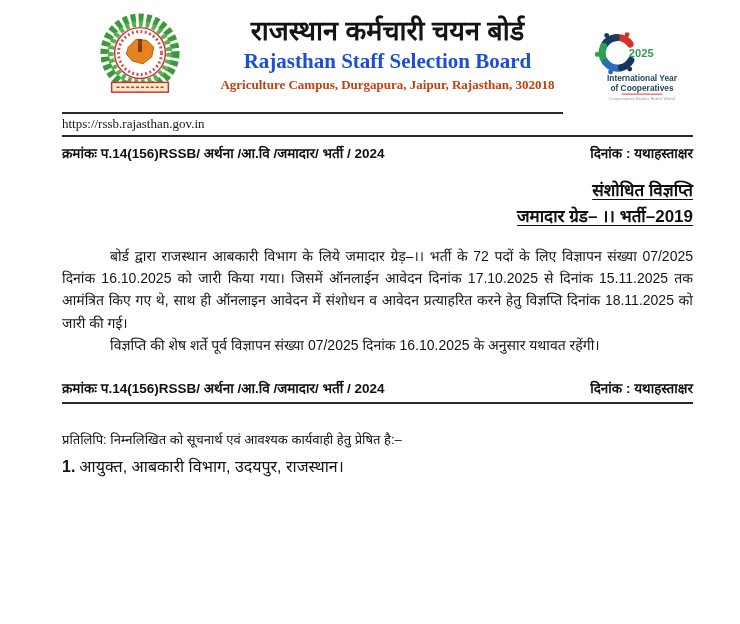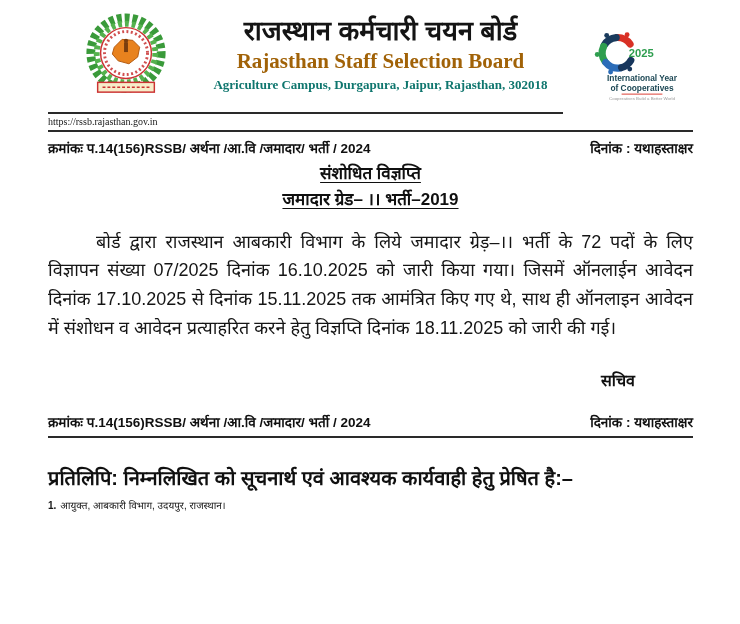--- a/index.html
+++ b/index.html
@@ -1,51 +1,51 @@
 <!DOCTYPE html>
 <html><head>
 <meta charset="utf-8">
 <style>
   html,body{margin:0;padding:0;}
   body{
     width:740px;height:624px;background:#ffffff;overflow:hidden;
     font-family:"Liberation Sans","DejaVu Sans",sans-serif;
     color:#171717;
   }
-  .page{box-sizing:border-box;width:740px;height:624px;padding:12px 47px 0 48px;position:relative;}
+  .page{box-sizing:border-box;width:740px;height:624px;padding:12px 47px 0 62px;position:relative;}
 
   
   .header{display:flex;align-items:flex-start;}
   .emblem-wrap{width:88px;margin-left:34px;flex:0 0 auto;}
   .head-center{flex:1;text-align:center;padding-top:4px;}
   .title-hindi{font-size:27px;font-weight:bold;line-height:1.15;color:#141414;}
-  .title-english{font-family:"Liberation Serif","DejaVu Serif",serif;font-size:21px;font-weight:bold;margin-top:2px;color:#a16207;}
-  .address{font-family:"Liberation Serif","DejaVu Serif",serif;font-size:13px;font-weight:bold;margin-top:3px;color:#0f766e;}
+  .title-english{font-family:"Liberation Serif","DejaVu Serif",serif;font-size:21px;font-weight:bold;margin-top:2px;color:#1d4ed8;}
+  .address{font-family:"Liberation Serif","DejaVu Serif",serif;font-size:13px;font-weight:bold;margin-top:3px;color:#c2410c;}
   .iyc-wrap{width:102px;flex:0 0 auto;padding-top:10px;text-align:center;}
 
   .rule1{border:none;border-top:2px solid #2a2a2a;margin:4px 130px 0 0;}
-  .url-line{font-family:"Liberation Serif","DejaVu Serif",serif;font-size:10px;margin:2px 0 3px 0;color:#171717;}
+  .url-line{font-family:"Liberation Serif","DejaVu Serif",serif;font-size:13px;margin:2px 0 3px 0;color:#171717;}
   .rule2{border:none;border-top:2px solid #2a2a2a;margin:0;}
 
   
   .ref-row{display:flex;justify-content:space-between;font-weight:bold;font-size:13.5px;margin-top:7px;color:#101010;gap:24px;}
   .ref-row2{margin-top:22px;border-bottom:2px solid #2a2a2a;padding-bottom:5px;}
 
   
-  .notice-titles{text-align:center;margin-top:4px;font-weight:bold;font-size:17px;line-height:1.55;color:#101010;}
+  .notice-titles{text-align:right;margin-top:16px;font-weight:bold;font-size:17px;line-height:1.55;color:#101010;}
   .notice-titles .t{ text-decoration:underline; text-underline-offset:3px; }
   .body-text{margin-top:14px;}
-  .body-text p{margin:0;font-size:18px;line-height:1.6;text-align:justify;text-indent:48px;color:#151515;}
+  .body-text p{margin:0;font-size:14px;line-height:1.6;text-align:justify;text-indent:48px;color:#151515;}
   .sign{font-weight:bold;font-size:16px;text-align:right;color:#101010;}
   .sign1{margin-top:26px;padding-right:58px;}
 
   
   .copy{margin-top:26px;}
-  .copy-heading{font-weight:bold;font-size:20px;color:#101010;}
-  .copy-item{font-size:10px;margin-top:7px;color:#151515;}
+  .copy-heading{font-weight:normal;font-size:13px;color:#101010;}
+  .copy-item{font-size:16px;margin-top:7px;color:#151515;}
   .copy-item .num{font-weight:bold;margin-right:4px;}
 </style>
 </head>
 <body>
 
 <div class="page">
 
   <div class="header">
     <div class="emblem-wrap">
       <svg viewBox="0 0 90 88" width="88" height="86" aria-hidden="true">
@@ -107,23 +107,23 @@
     <span>दिनांक : यथाहस्ताक्षर</span>
   </div>
 
   <div class="notice-titles">
     <div class="t">संशोधित विज्ञप्ति</div>
     <div class="t">जमादार ग्रेड– ।। भर्ती–2019</div>
   </div>
 
   <div class="body-text">
     <p>बोर्ड द्वारा राजस्थान आबकारी विभाग के लिये जमादार ग्रेड़–।। भर्ती के 72 पदों के लिए विज्ञापन संख्या 07/2025 दिनांक 16.10.2025 को जारी किया गया। जिसमें ऑनलाईन आवेदन दिनांक 17.10.2025 से दिनांक 15.11.2025 तक आमंत्रित किए गए थे, साथ ही ऑनलाइन आवेदन में संशोधन व आवेदन प्रत्याहरित करने हेतु विज्ञप्ति दिनांक 18.11.2025 को जारी की गई।</p>
+    <p>विज्ञप्ति की शेष शर्ते पूर्व विज्ञापन संख्या 07/2025 दिनांक 16.10.2025 के अनुसार यथावत रहेंगी।</p>
   </div>
 
-  <div class="sign sign1">सचिव</div>
 
   <div class="ref-row ref-row2">
     <span>क्रमांकः प.14(156)RSSB/ अर्थना /आ.वि /जमादार/ भर्ती / 2024</span>
     <span>दिनांक : यथाहस्ताक्षर</span>
   </div>
 
   <div class="copy">
     <div class="copy-heading">प्रतिलिपि: निम्नलिखित को सूचनार्थ एवं आवश्यक कार्यवाही हेतु प्रेषित है:–</div>
     <div class="copy-item">
       <span class="num">1.</span><span>आयुक्त, आबकारी विभाग, उदयपुर, राजस्थान।</span>

